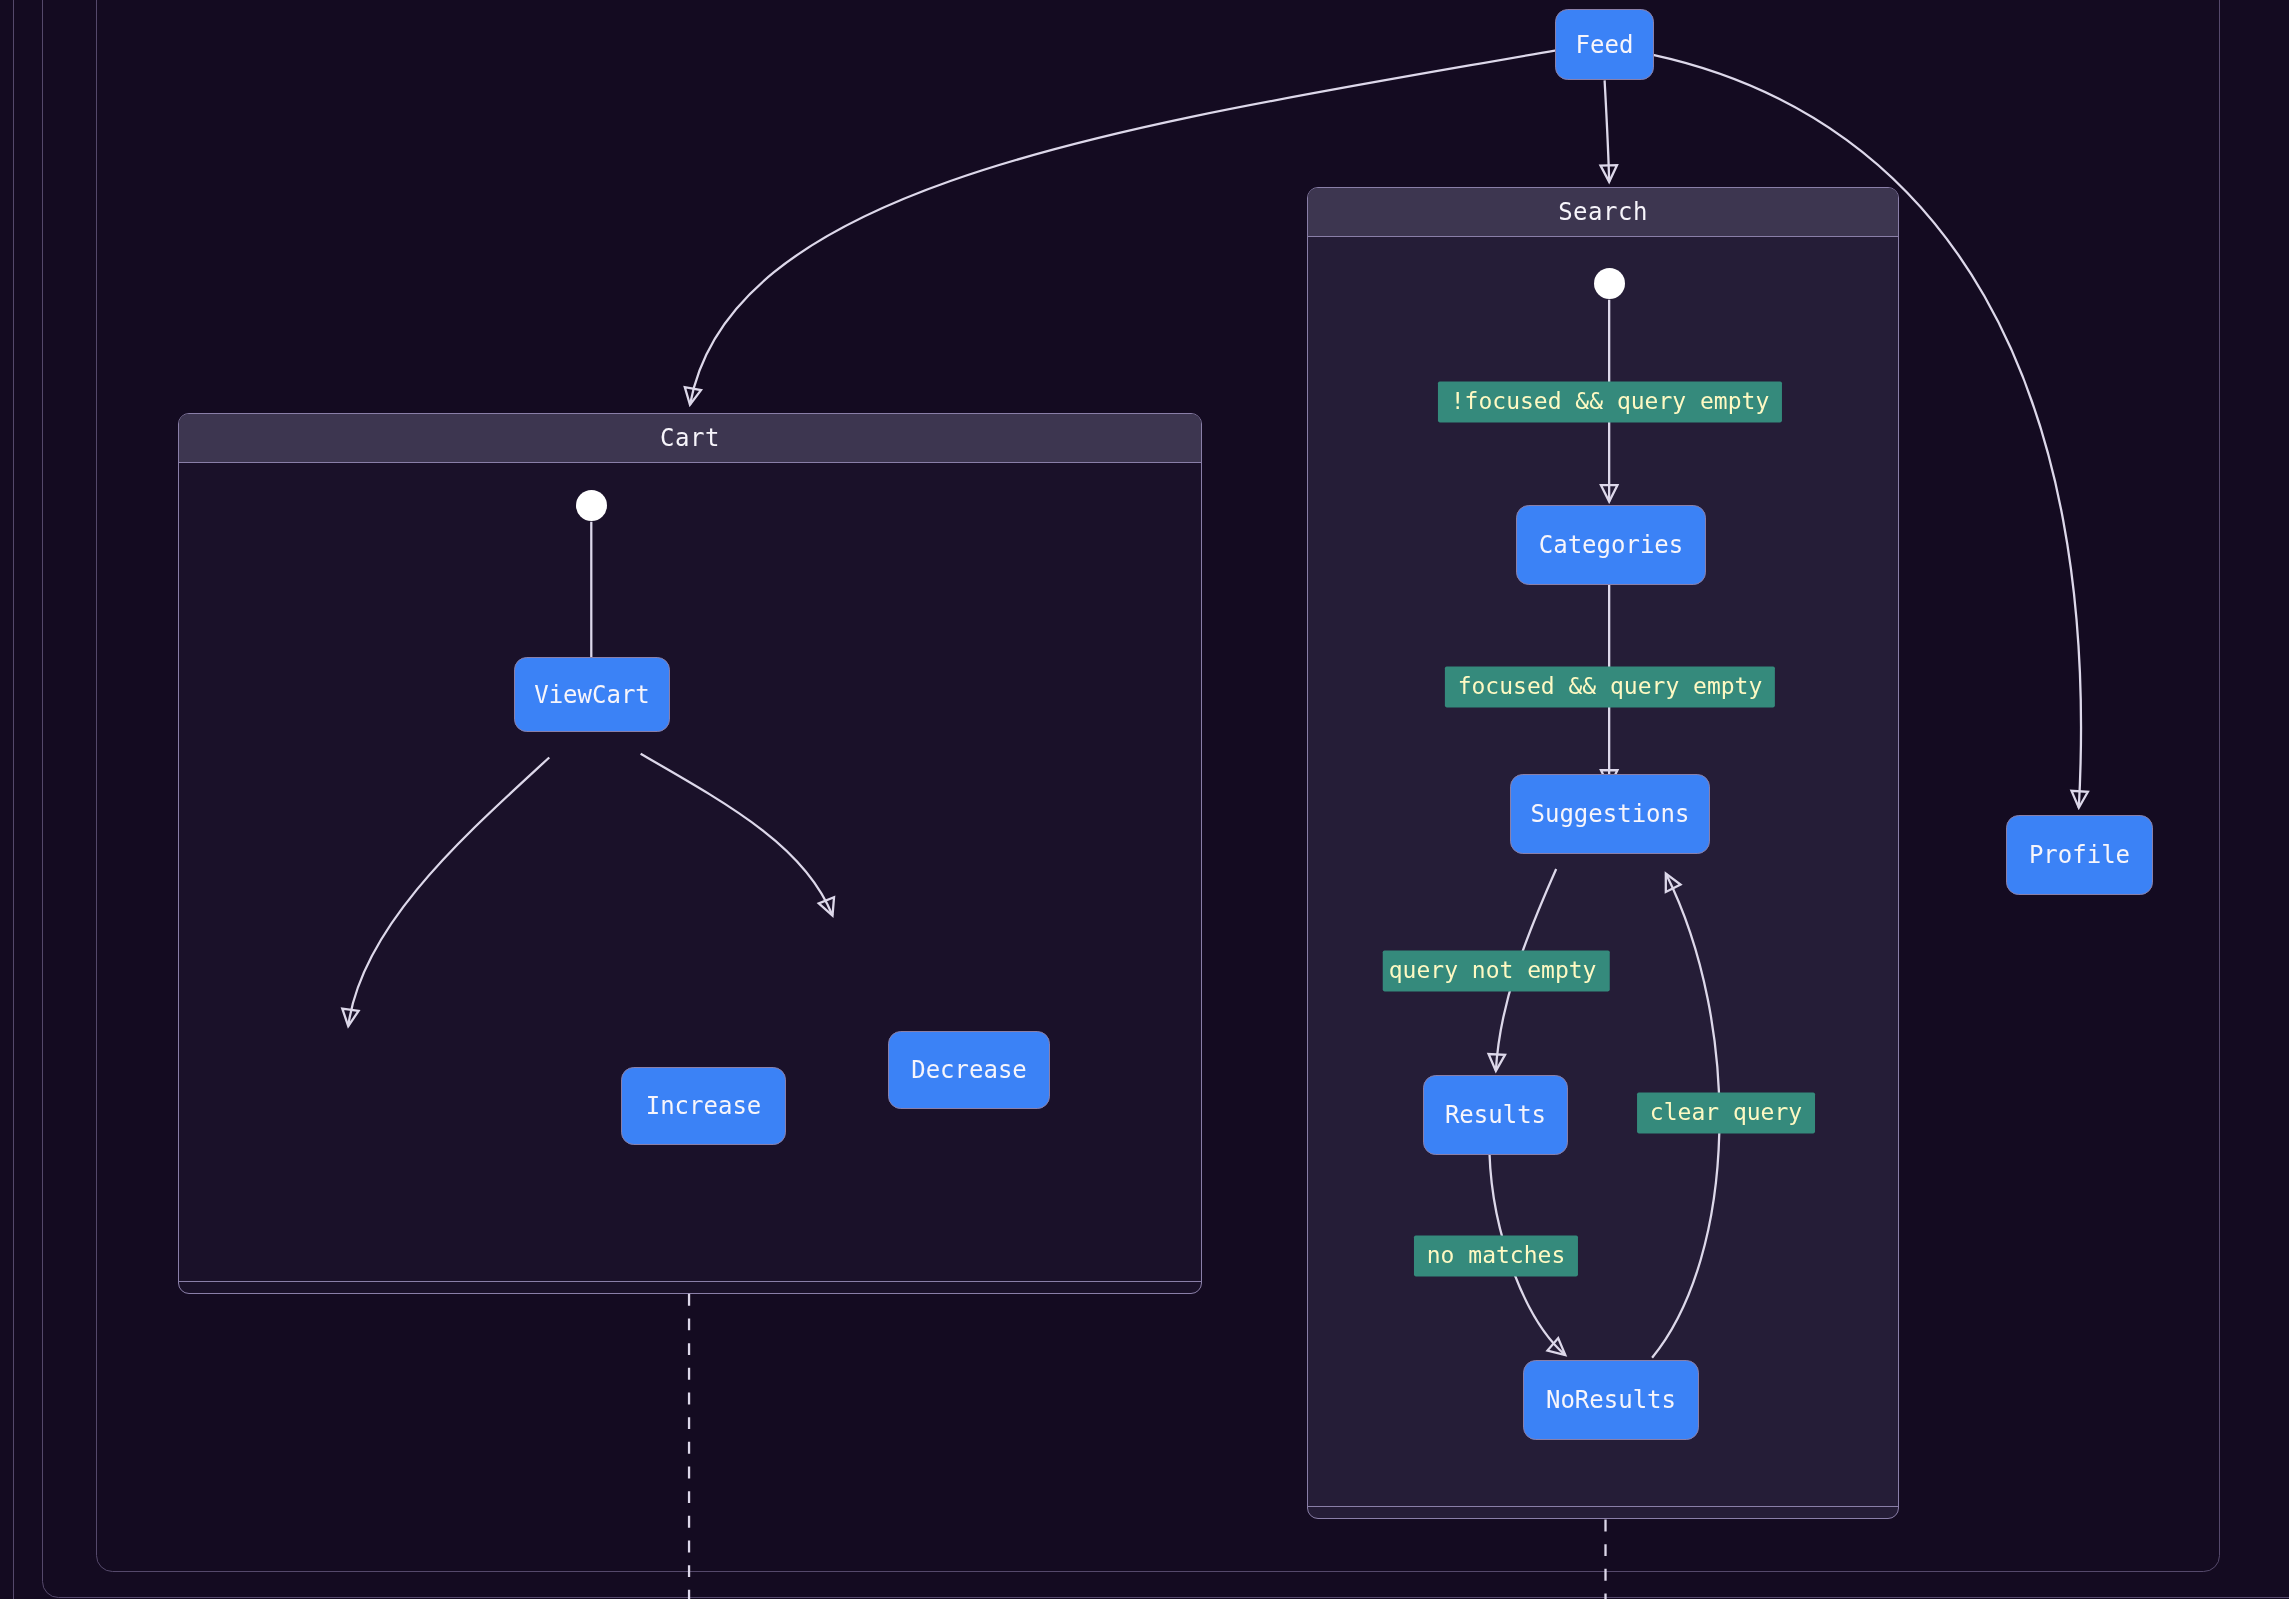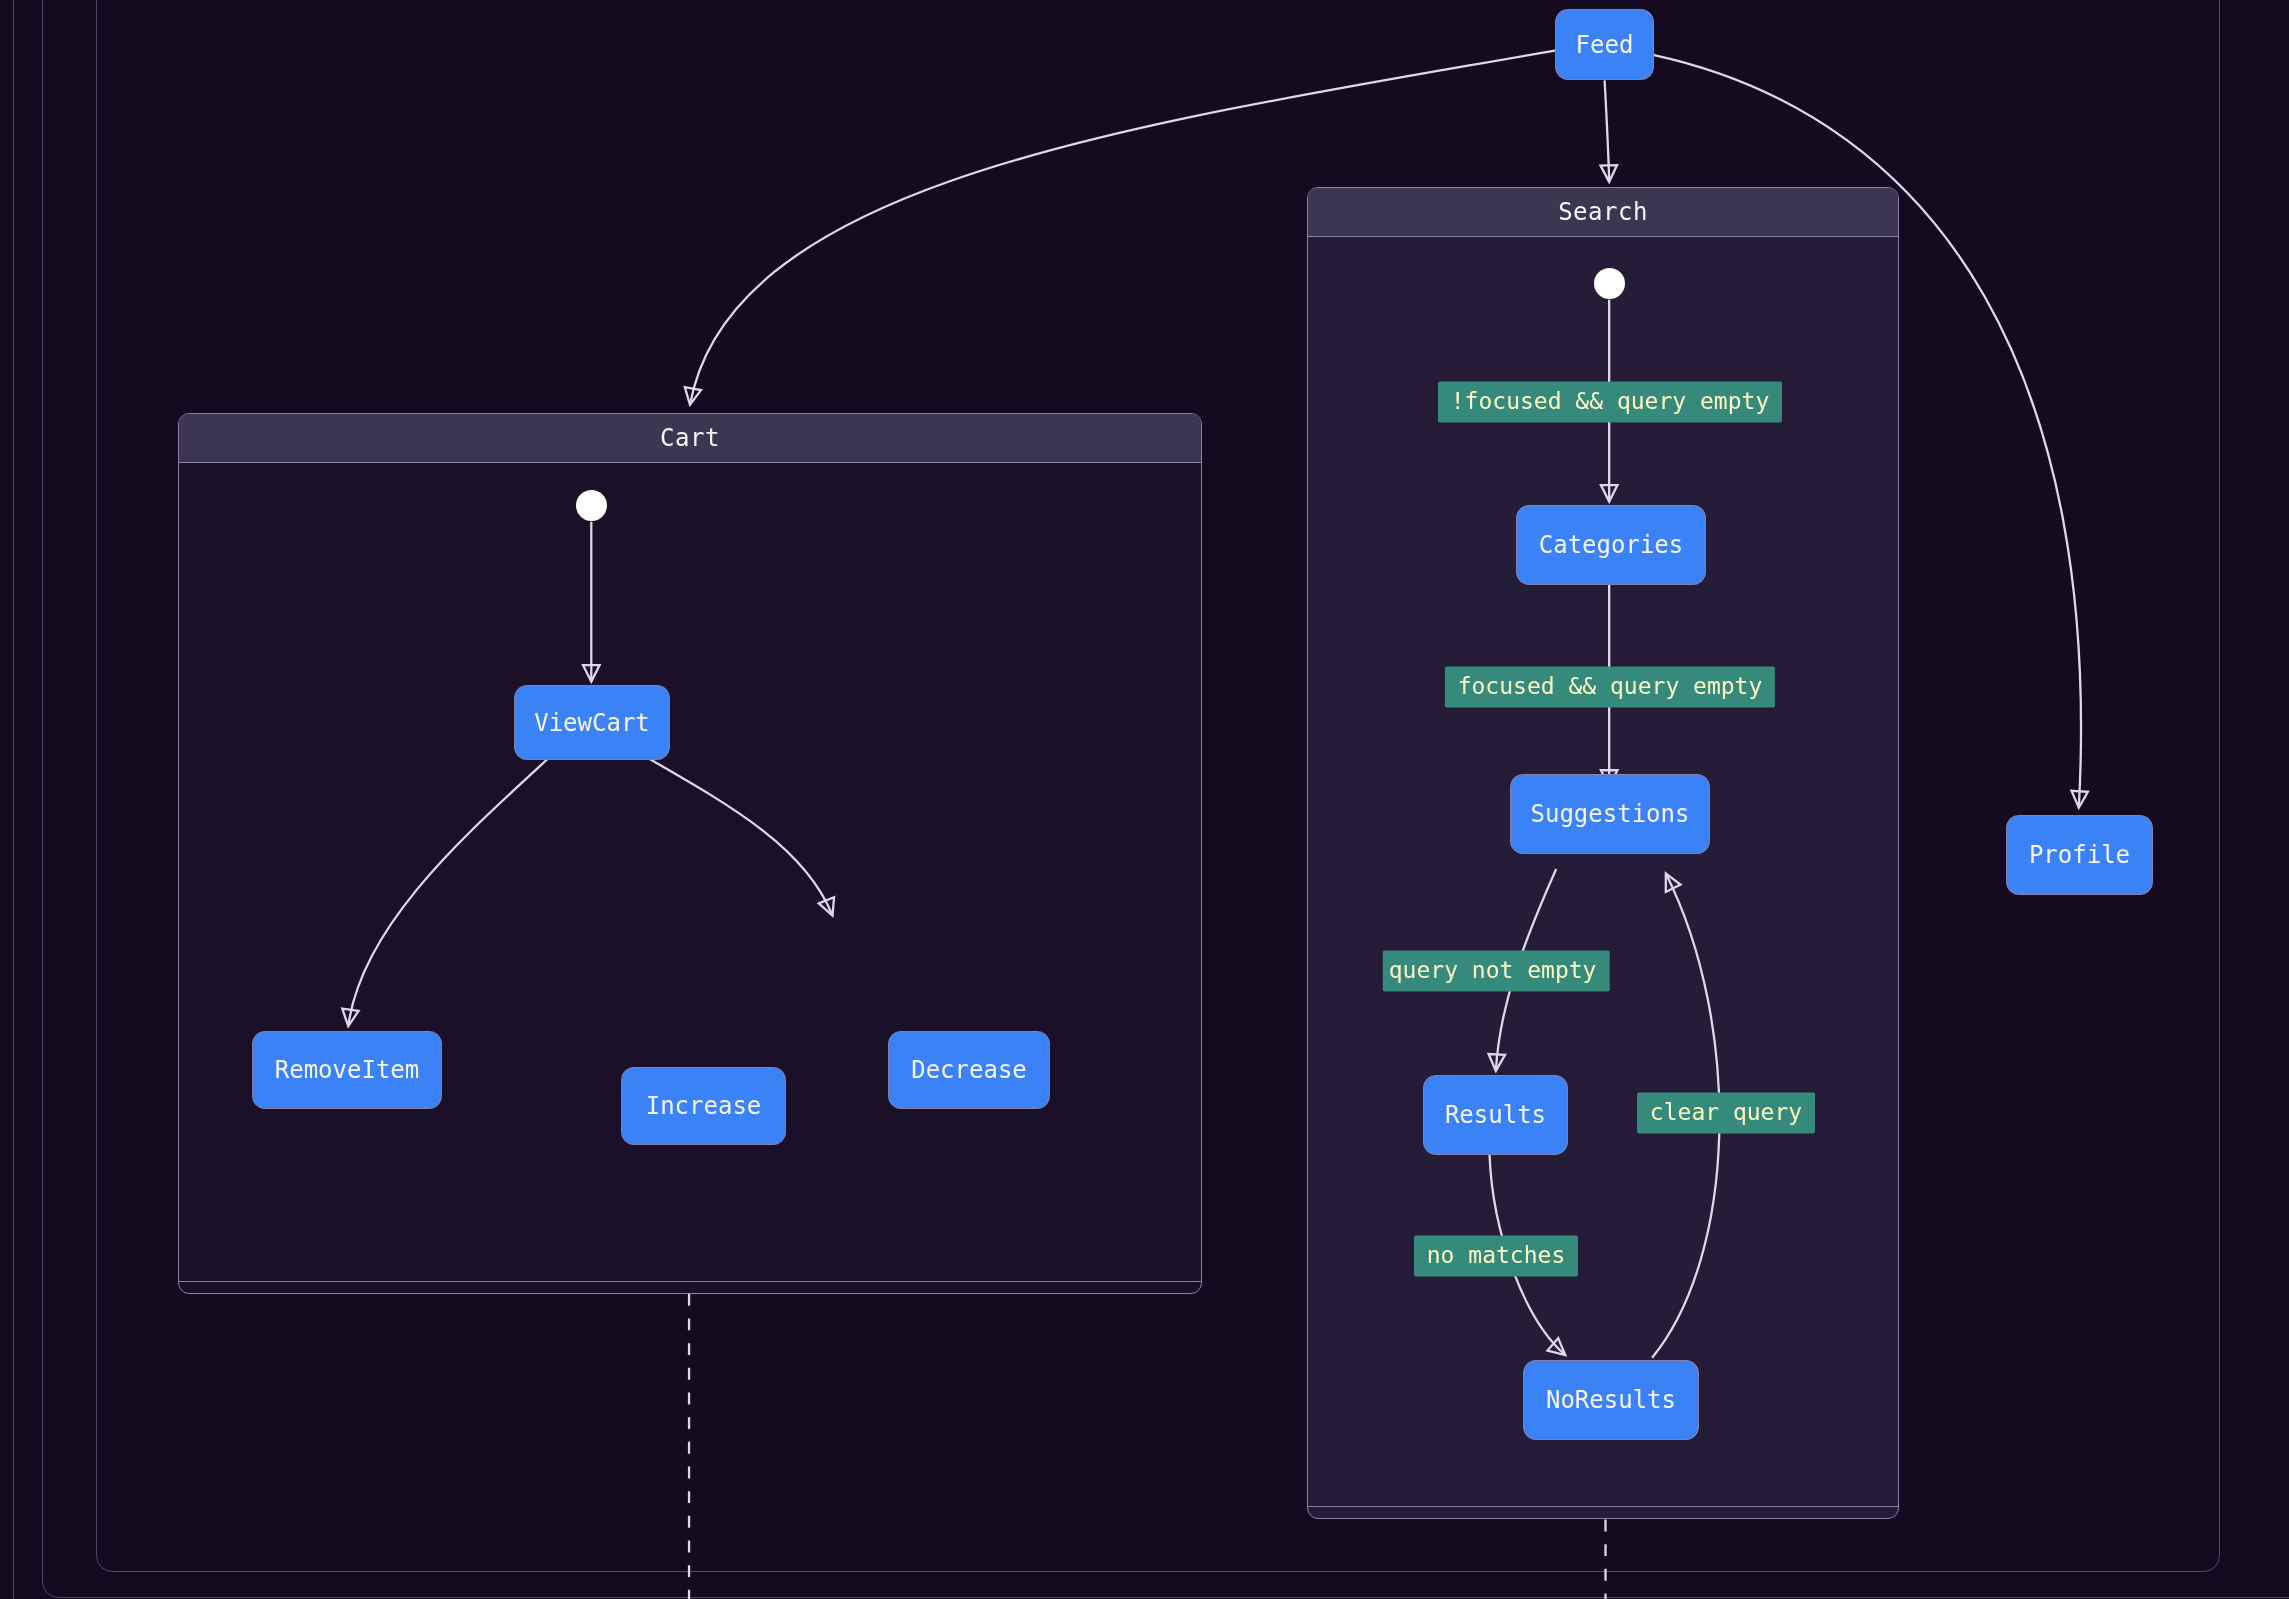--- a/index.html
+++ b/index.html
@@ -38,21 +38,21 @@
   svg.edges path.dashed{stroke-dasharray:13 14;}
 
   
   .node{
     position:absolute;display:flex;align-items:center;justify-content:center;
     background:#3b82f6;border:1.8px solid #8a7fa8;border-radius:12.8px;
     font-size:24px;white-space:nowrap;
   }
   .node-feed{left:1555px;top:9.1px;width:97px;height:69px;}
   .node-profile{left:2006px;top:815px;width:145px;height:78px;}
-  .node-view-cart{left:514px;top:685px;width:154px;height:73px;text-align:right;}
+  .node-view-cart{left:514px;top:657px;width:154px;height:73px;text-align:right;}
   .node-remove-item{left:252px;top:1031px;width:188px;height:76px;}
   .node-increase{left:621px;top:1031px;width:163px;height:76px;margin-top:36px;}
   .node-decrease{left:888px;top:1031px;width:160px;height:76px;}
   .node-categories{left:1516px;top:505px;width:188px;height:78px;}
   .node-suggestions{left:1510px;top:774px;width:198px;height:78px;}
   .node-results{left:1423px;top:1075px;width:143px;height:78px;}
   .node-no-results{left:1523px;top:1360px;width:174px;height:78px;}
 
   
   .dot{position:absolute;width:31px;height:31px;border-radius:50%;background:#ffffff;}
@@ -118,21 +118,20 @@
 
   <div class="badge badge-1">!focused &amp;&amp; query empty</div>
   <div class="badge badge-2">focused &amp;&amp; query empty</div>
   <div class="badge badge-3">query not empty</div>
   <div class="badge badge-4">clear query</div>
   <div class="badge badge-5">no matches</div>
 
   <div class="node node-feed">Feed</div>
   <div class="node node-profile">Profile</div>
   <div class="node node-view-cart">ViewCart</div>
-  <div class="node node-remove-item">RemoveItem</div>
   <div class="node node-increase">Increase</div>
   <div class="node node-decrease">Decrease</div>
   <div class="node node-categories">Categories</div>
   <div class="node node-suggestions">Suggestions</div>
   <div class="node node-results">Results</div>
   <div class="node node-no-results">NoResults</div>
 
 </div>
 
 

